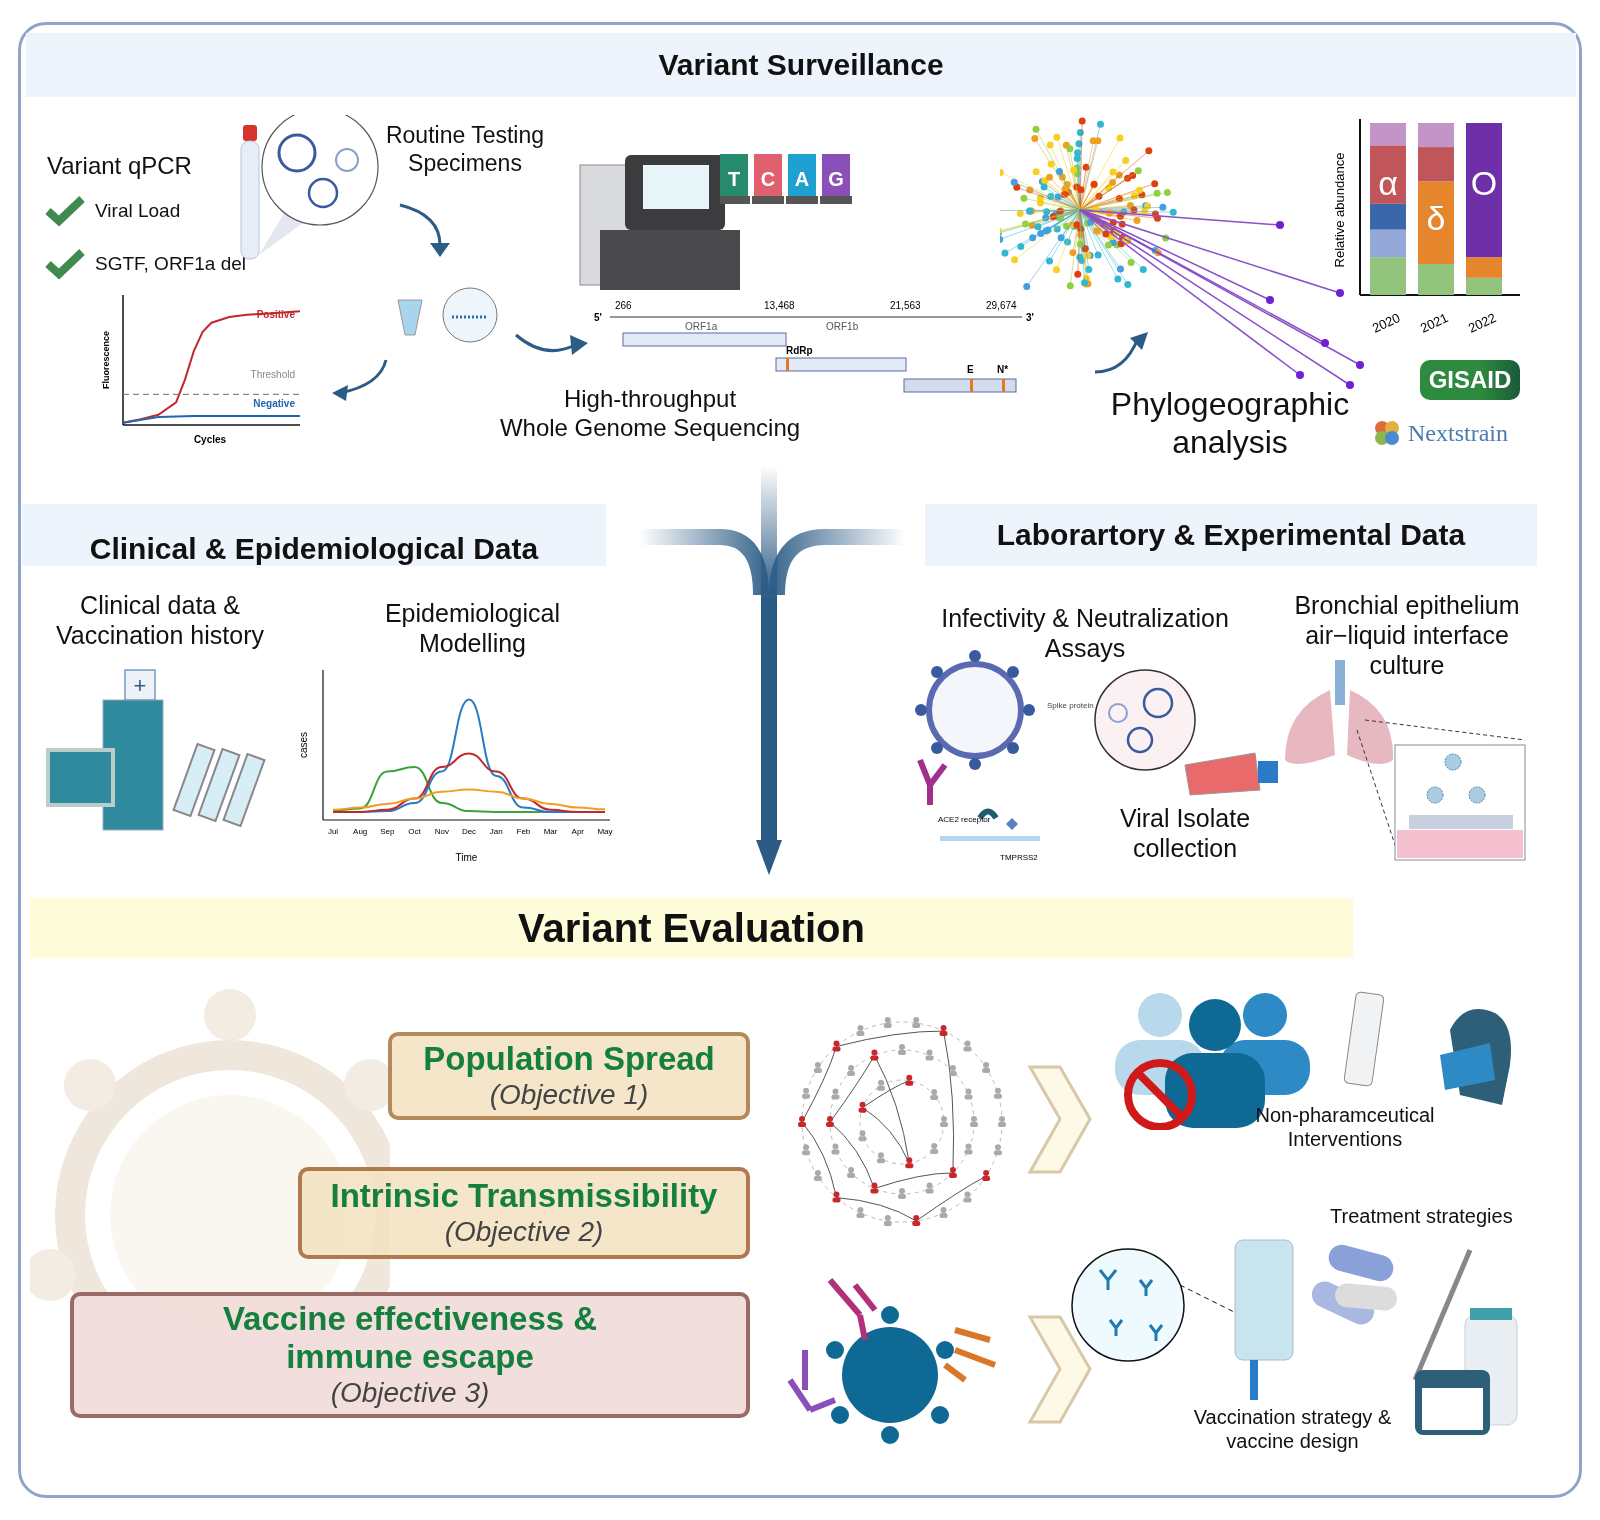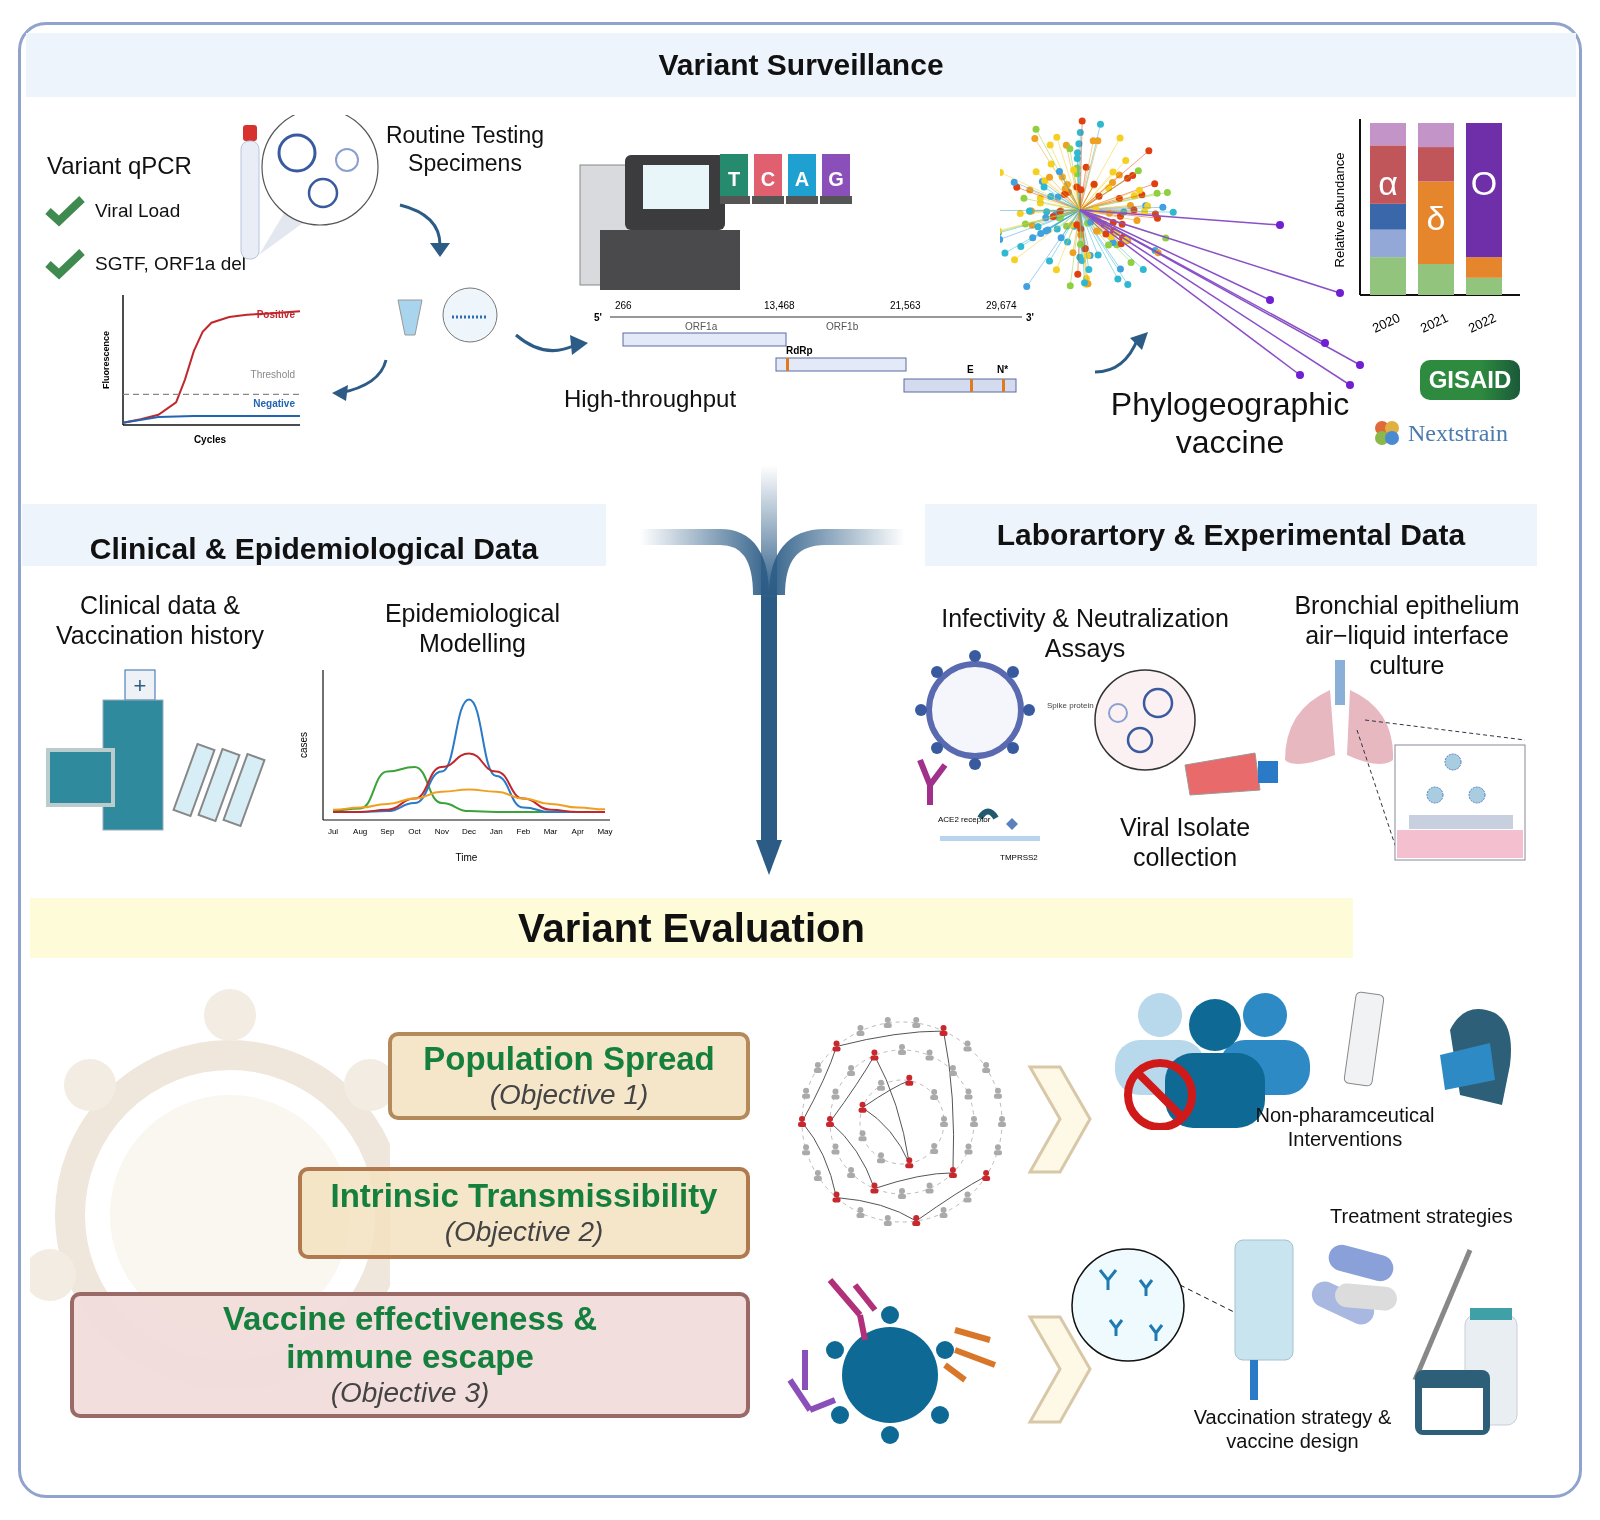--- a/index.html
+++ b/index.html
@@ -112,20 +112,21 @@
   <rect x="186" y="63" width="130" height="13" fill="#e4e9f8" stroke="#5a6aa0"></rect>
   <rect x="196" y="63" width="3" height="13" fill="#e07a20"></rect>
   <text x="377" y="78" font-size="10" font-weight="bold">E</text>
   <text x="407" y="78" font-size="10" font-weight="bold">N*</text>
   <rect x="314" y="84" width="112" height="13" fill="#d4dbef" stroke="#5a6aa0"></rect>
   <rect x="380" y="84" width="3" height="13" fill="#e07a20"></rect>
   <rect x="412" y="84" width="3" height="13" fill="#e07a20"></rect>
 </svg>
 <div class="abs lbl" style="left:465px;top:385px;width:370px;font-size:24px;">
   <div>High-throughput</div>
+  <div>Whole Genome Sequencing</div>
 </div>
 
 <svg class="abs" style="left:1000px;top:115px" width="380" height="285" id="phylo-svg">
     <line x1="80" y1="95" x2="20.24536051478318" y2="98.60305838189757" stroke="#f5d020" stroke-width="1" opacity="0.5"></line>
     <circle cx="20.24536051478318" cy="98.60305838189757" r="3.5" fill="#f5d020"></circle>
     <line x1="80" y1="95" x2="81.90895040210175" y2="145.42066617890805" stroke="#30b8d0" stroke-width="1" opacity="0.5"></line>
     <circle cx="81.90895040210175" cy="145.42066617890805" r="3.5" fill="#30b8d0"></circle>
     <line x1="80" y1="95" x2="155.1267366711756" y2="135.4192202554034" stroke="#30b8d0" stroke-width="1" opacity="0.5"></line>
     <circle cx="155.1267366711756" cy="135.4192202554034" r="3.5" fill="#30b8d0"></circle>
     <line x1="80" y1="95" x2="48.01797873586722" y2="115.06492503866461" stroke="#40a0e0" stroke-width="1" opacity="0.5"></line>
@@ -456,21 +457,21 @@
     <circle cx="270" cy="185" r="4" fill="#7020d0"></circle>
     <line x1="80" y1="95" x2="300" y2="260" stroke="#8a50c8" stroke-width="1.5"></line>
     <circle cx="300" cy="260" r="4" fill="#7020d0"></circle>
   </svg>
 <svg class="abs" style="left:1090px;top:320px" width="70" height="60">
   <path d="M5 52 Q35 52 48 18" fill="none" stroke="#2c5c86" stroke-width="3"></path>
   <polygon points="40,18 58,12 52,30" fill="#2c5c86"></polygon>
 </svg>
 <div class="abs lbl" style="left:1110px;top:385px;width:240px;font-size:32px;">
   <div>Phylogeographic</div>
-  <div>vaccine</div>
+  <div>analysis</div>
 </div>
 
 <svg class="abs" style="left:1330px;top:115px" width="220" height="230" id="abundance-svg">
     <line x1="30" y1="4" x2="30" y2="180" stroke="#111" stroke-width="2"></line>
     <line x1="30" y1="180" x2="190" y2="180" stroke="#111" stroke-width="2"></line>
     <text x="14" y="95" font-size="13" transform="rotate(-90 14 95)" text-anchor="middle">Relative abundance</text>
     <rect x="40" y="142.16" width="36" height="37.84" fill="#93c47d"></rect>
     <rect x="40" y="114.64" width="36" height="27.52" fill="#93a8d6"></rect>
     <rect x="40" y="88.83999999999999" width="36" height="25.8" fill="#3a66aa"></rect>
     <rect x="40" y="30.359999999999985" width="36" height="58.480000000000004" fill="#c0555a"></rect>
@@ -601,21 +602,21 @@
 </svg>
 
 <svg class="abs" style="left:1090px;top:665px" width="200" height="140">
   <circle cx="55" cy="55" r="50" fill="#fbf0f2" stroke="#333" stroke-width="1.5"></circle>
   <circle cx="68" cy="38" r="14" fill="none" stroke="#3a5aa0" stroke-width="2.5"></circle>
   <circle cx="50" cy="75" r="12" fill="none" stroke="#3a5aa0" stroke-width="2.5"></circle>
   <circle cx="28" cy="48" r="9" fill="none" stroke="#8aa0d0" stroke-width="2"></circle>
   <polygon points="95,100 165,88 170,125 100,130" fill="#e86a6a" stroke="#999"></polygon>
   <rect x="168" y="96" width="20" height="22" fill="#2a7ac8"></rect>
 </svg>
-<div class="abs lbl" style="left:1100px;top:803px;width:170px;font-size:25px;margin-top:9px;">
+<div class="abs lbl" style="left:1100px;top:803px;width:170px;font-size:25px;">
   <div>Viral Isolate</div>
   <div>collection</div>
 </div>
 
 <div class="abs lbl" style="left:1272px;top:590px;width:270px;font-size:25px;">
   <div>Bronchial  epithelium</div>
   <div>air−liquid interface</div>
   <div>culture</div>
 </div>
 <svg class="abs" style="left:1285px;top:650px" width="275" height="220">

